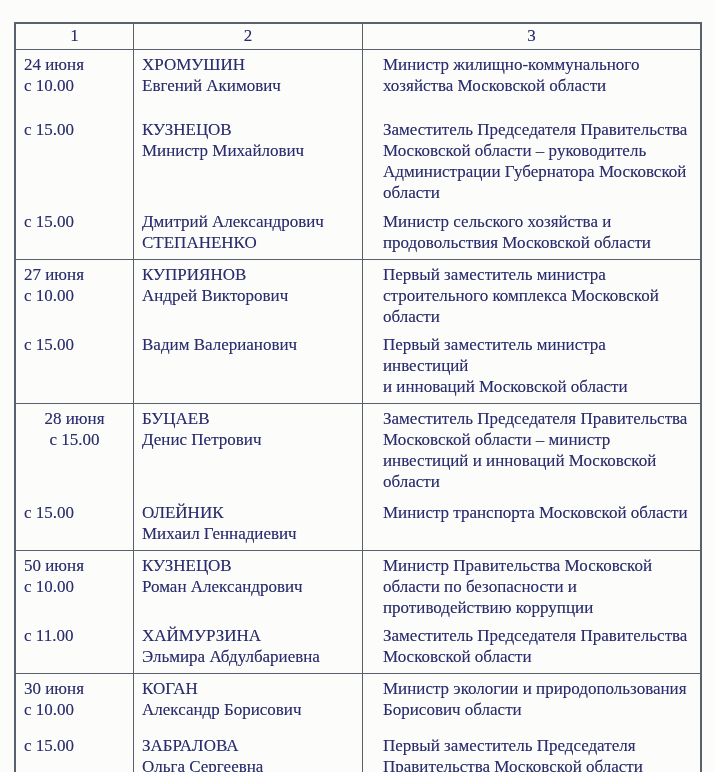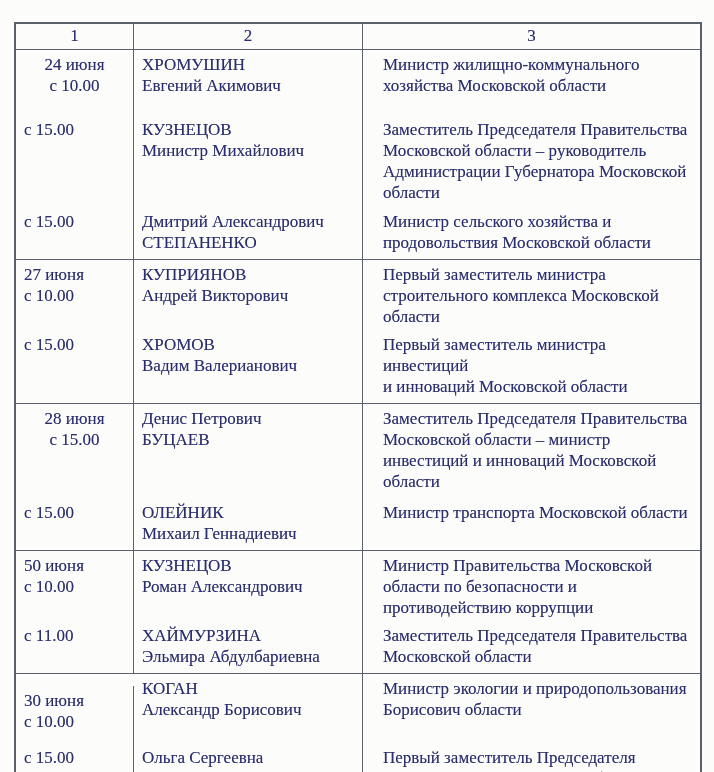--- a/index.html
+++ b/index.html
@@ -22,25 +22,25 @@
     font-size:17px; line-height:21px;
     text-shadow:0 0 0.5px rgba(43,46,110,0.45);
   }
   .group{ display:grid; grid-template-columns:118px 229px 1fr; }
   .group + .group{ border-top:1.5px solid var(--line); }
   .cell{ padding:4px 8px 0 8px; }
   .c1,.c2{ border-right:1.5px solid var(--line); }
   .hdr .cell{ text-align:center; padding:1px 0 3px 0; min-height:25px; }
   .pos{ white-space:pre-line;margin-left:12px; }
   
-  .mh65{ min-height:65px;text-align:center; }
+  .mh65{ min-height:65px; }
   .mh92{ min-height:92px; }
   .mh70{ min-height:70px; }
   .mh94{ min-height:94px;text-align:center; }
-  .mh57{ min-height:57px;margin-top:12px; }
+  .mh57{ min-height:57px; }
   .pb6{ padding-bottom:6px; }
   .pb12{ padding-bottom:12px; }
 </style>
 </head>
 <body>
 
 <div class="sheet">
   <div class="tbl">
 
     <div class="group hdr">
@@ -97,35 +97,34 @@
       </div>
       <div class="cell c3 pos">Первый заместитель министра
 строительного комплекса Московской
 области</div>
 
       <div class="cell c1 pb6">
         <div></div>
         <div>с 15.00</div>
       </div>
       <div class="cell c2 pb6">
-        <div>ХРОМОВ</div>
         <div>Вадим Валерианович</div>
       </div>
       <div class="cell c3 pos pb6">Первый заместитель министра инвестиций
 и инноваций Московской области</div>
     </div>
 
     <div class="group">
       <div class="cell c1 mh94">
         <div>28 июня</div>
         <div>с 15.00</div>
       </div>
       <div class="cell c2">
+        <div>БУЦАЕВ</div>
         <div>Денис Петрович</div>
-        <div>БУЦАЕВ</div>
       </div>
       <div class="cell c3 pos">Заместитель Председателя Правительства
 Московской области – министр
 инвестиций и инноваций Московской
 области</div>
 
       <div class="cell c1 pb6">
         <div></div>
         <div>с 15.00</div>
       </div>
@@ -171,20 +170,21 @@
         <div>Александр Борисович</div>
       </div>
       <div class="cell c3 pos">Министр экологии и природопользования
 Борисович области</div>
 
       <div class="cell c1 pb12">
         <div></div>
         <div>с 15.00</div>
       </div>
       <div class="cell c2 pb12">
+        <div>ЗАБРАЛОВА</div>
         <div>Ольга Сергеевна</div>
       </div>
       <div class="cell c3 pos pb12">Первый заместитель Председателя
 Правительства Московской области</div>
     </div>
 
   </div>
 </div>
 
 </body></html>

